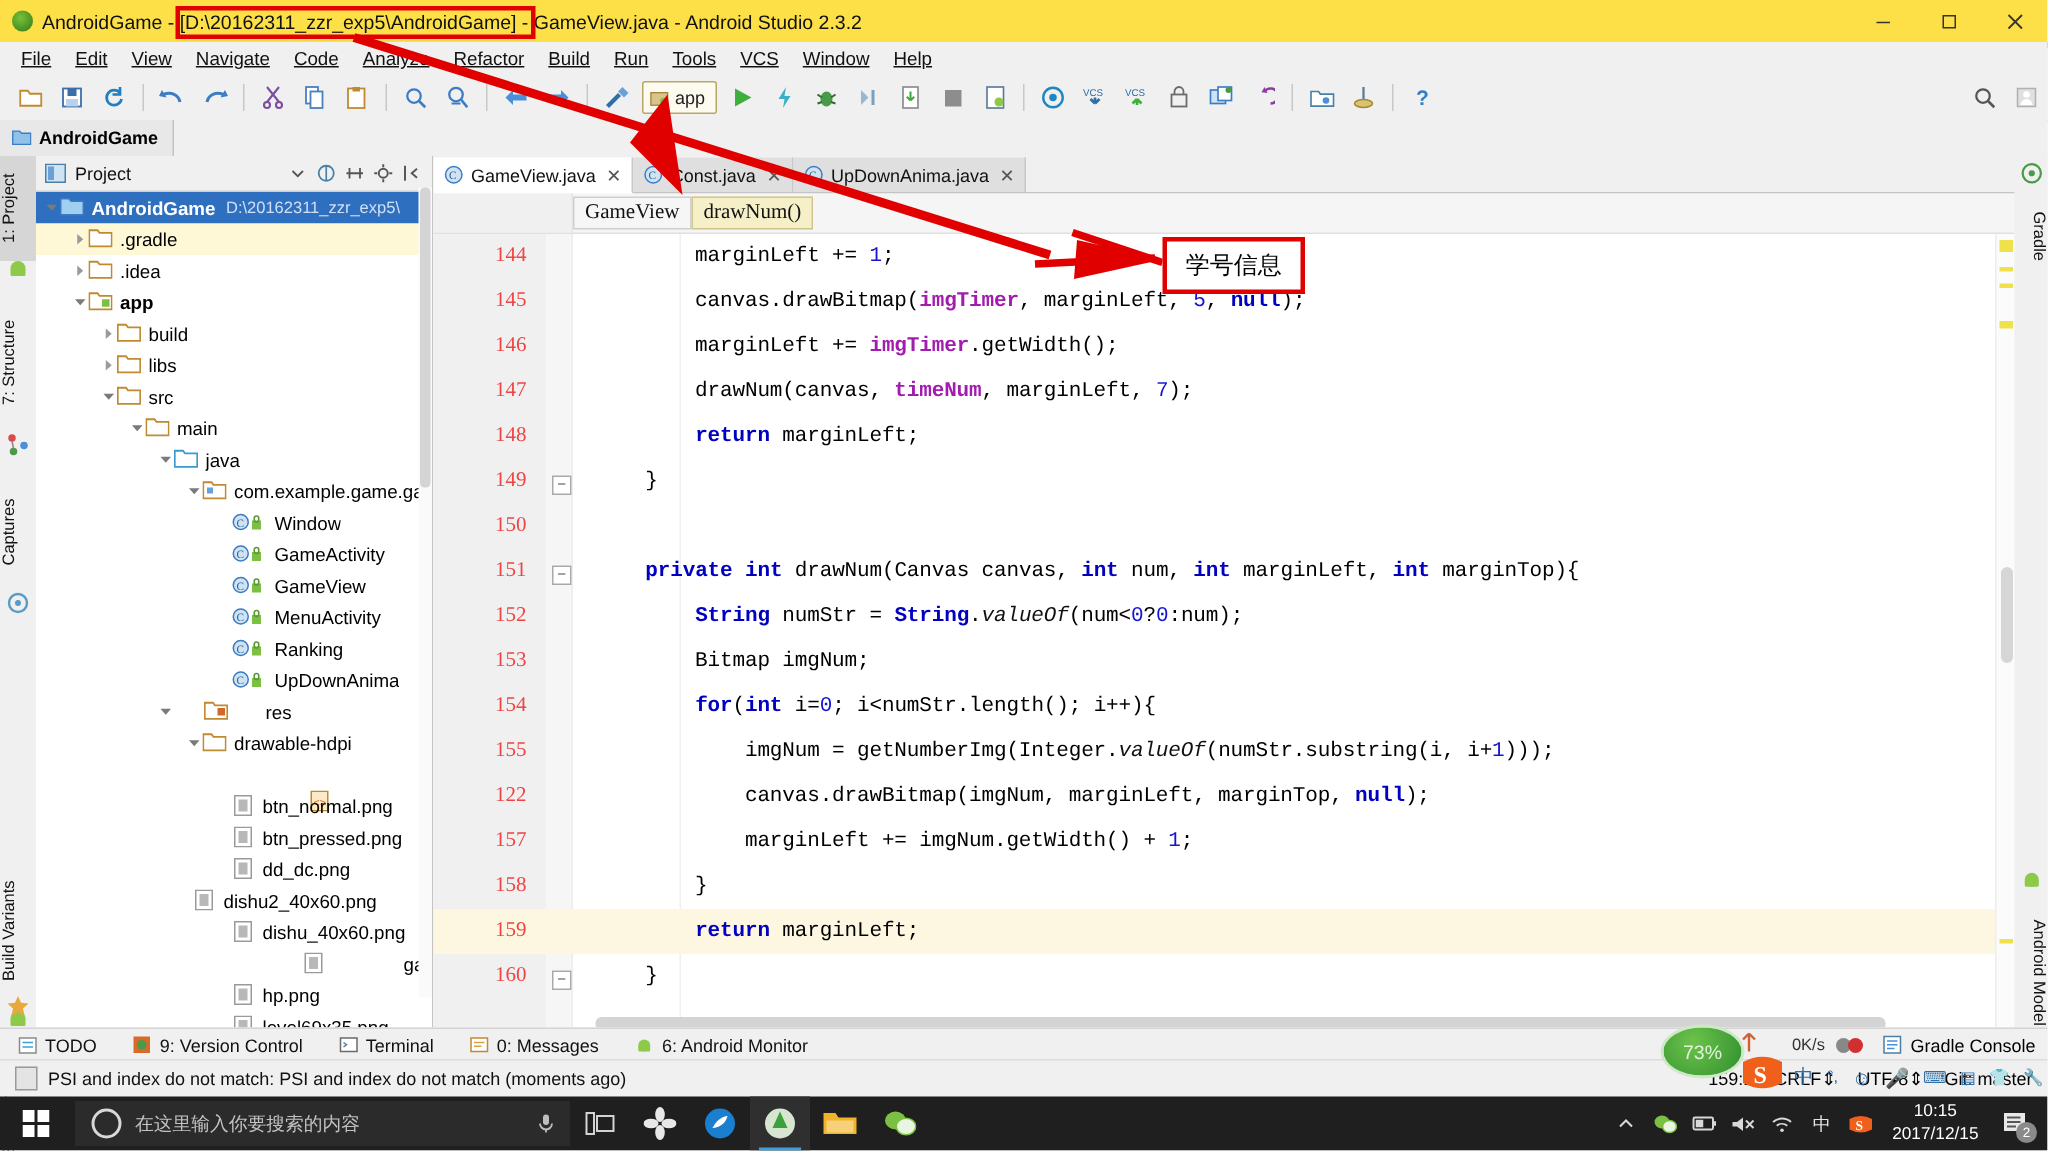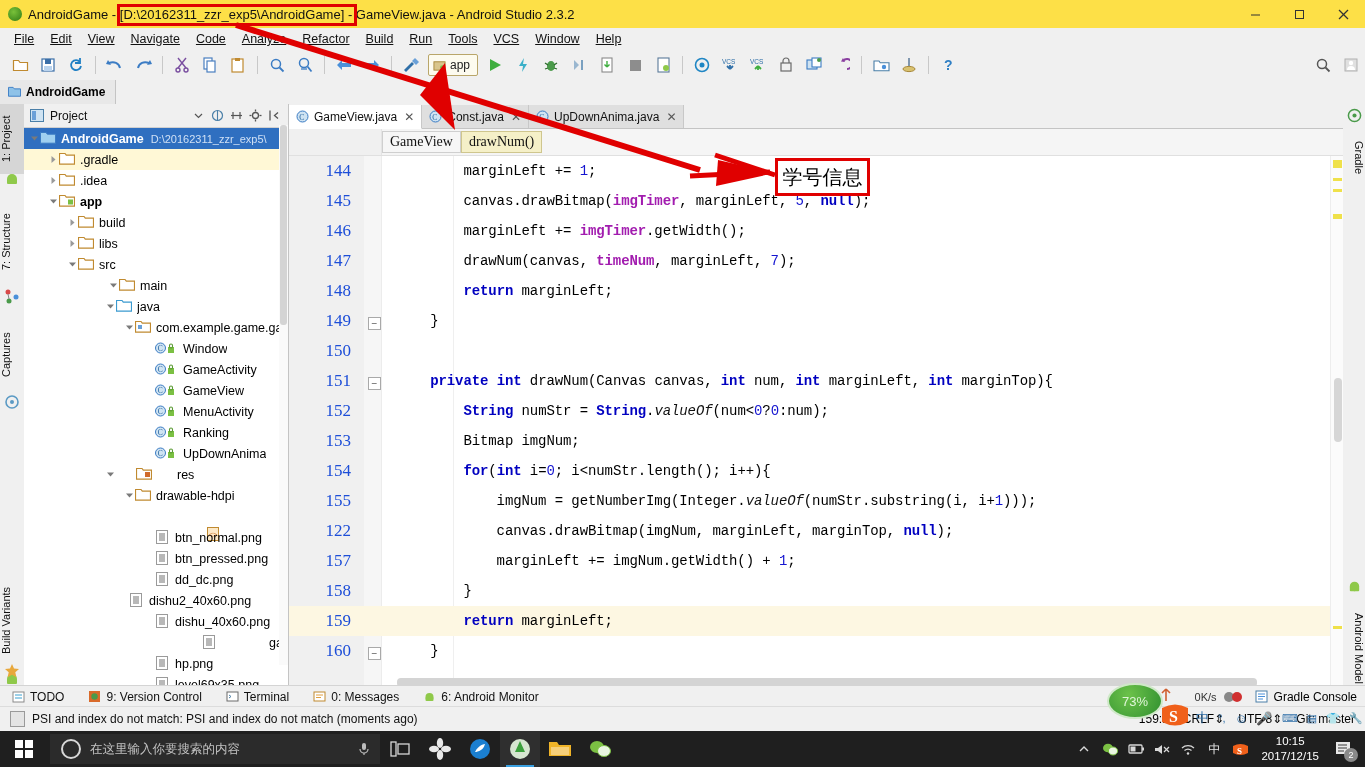--- a/index.html
+++ b/index.html
@@ -144,22 +144,22 @@
   .gutter{
     position:absolute;left:0;top:0;width:75px;height:531px;background:#f0f0f0;
     border-right:1px solid #e6e6e6;
   }
   .foldcol{position:absolute;left:75px;top:0;width:17px;height:531px;background:#f6f6f6;
     border-right:1px solid #ececec;}
   .codelines{position:absolute;left:0;top:0;right:0;height:531px;}
   .cl{height:30px;line-height:30px;position:relative;white-space:pre;}
   .cl.caret{background:#fdf7e2;}
   .ln{
-    position:absolute;left:0;width:62px;text-align:right;color:#1d4ed8;
-    font-family:"Liberation Serif", serif;font-size:17px;
+    position:absolute;left:0;width:62px;text-align:right;color:#ef4444;
+    font-family:"Liberation Serif", serif;font-size:14px;
   }
   .code{
     position:absolute;left:108px;
     font-family:"Liberation Mono", monospace;font-size:14px;color:#000;
     letter-spacing:-0.1px;
   }
   .kw{color:#0000c0;font-weight:bold;}
   .num{color:#1515d0;}
   .fld{color:#a21caf;font-weight:bold;}
   .sta{color:#111;font-style:italic;}
@@ -221,21 +221,21 @@
   .badge{
     position:absolute;right:3px;bottom:5px;width:14px;height:14px;border-radius:50%;
     background:#8a8a8a;color:#fff;font-size:9px;display:flex;align-items:center;justify-content:center;
   }
 
   
   .anno-box{position:absolute;border:3px solid #e00000;box-sizing:border-box;}
   .anno-label{
     position:absolute;border:3px solid #e00000;background:#fff;
     display:flex;align-items:center;justify-content:center;
-    font-size:20px;color:#000;box-sizing:border-box;
+    font-size:16px;color:#000;box-sizing:border-box;
     font-family:"DejaVu Sans", sans-serif;
   }
   .anno-svg{position:absolute;left:0;top:0;width:1365px;height:767px;pointer-events:none;}
 </style>
 </head>
 <body>
 
 <div class="app">
 
   <div class="titlebar">
@@ -655,21 +655,21 @@
           <span class="arrow">
             <svg width="9" height="9" viewBox="0 0 9 9">
               <path d="M1 2.5l3.5 4 3.5-4" fill="#7a7a7a"></path>
             </svg>
           </span>
           <span class="ticon"><svg viewBox="0 0 16 14" width="16" height="14">
               <path d="M0.5 1.5h5.5l1.3 1.7h8.2v9H0.5z" fill="#fff" stroke="#c08a30" stroke-width="1.2"></path>
             </svg></span>
           <span class="tlabel">src</span>
         </div>
-        <div class="trow" style="padding-left: 61px; margin-left: 22px;">
+        <div class="trow" style="padding-left: 61px;">
           <span class="arrow">
             <svg width="9" height="9" viewBox="0 0 9 9">
               <path d="M1 2.5l3.5 4 3.5-4" fill="#7a7a7a"></path>
             </svg>
           </span>
           <span class="ticon"><svg viewBox="0 0 16 14" width="16" height="14">
               <path d="M0.5 1.5h5.5l1.3 1.7h8.2v9H0.5z" fill="#fff" stroke="#c08a30" stroke-width="1.2"></path>
             </svg></span>
           <span class="tlabel">main</span>
         </div>

